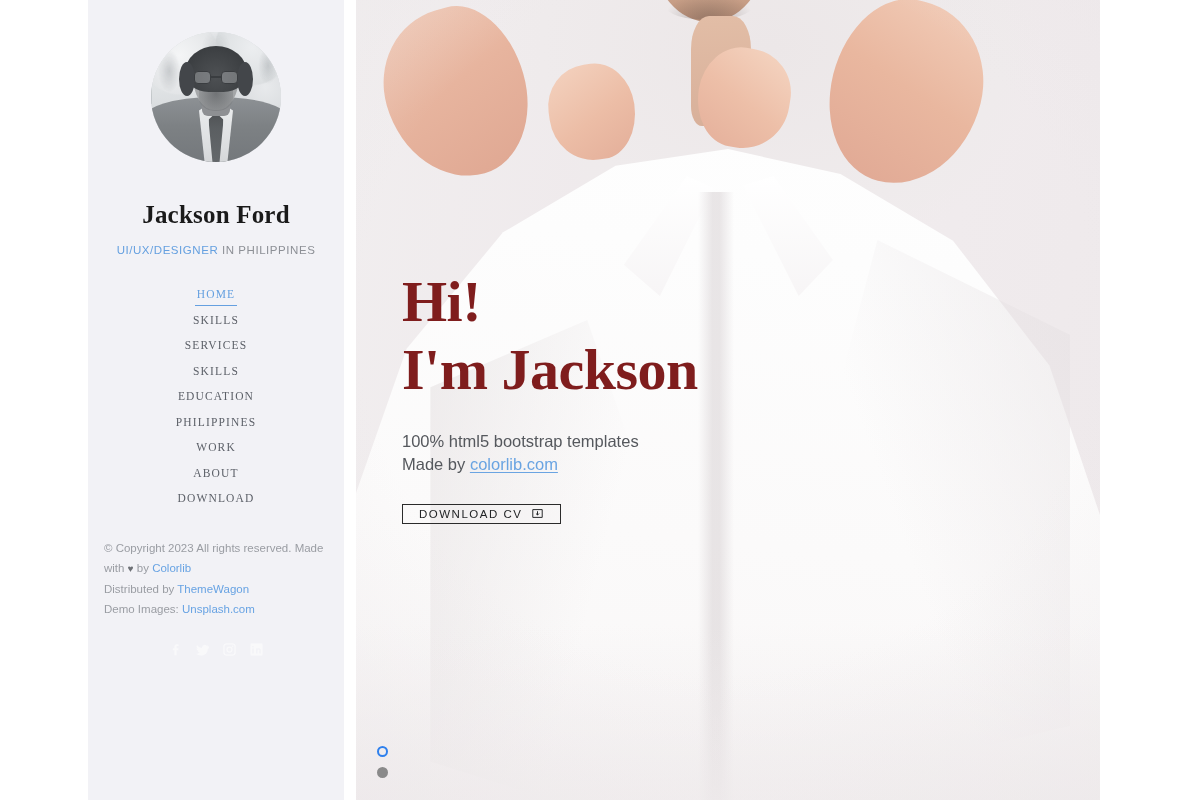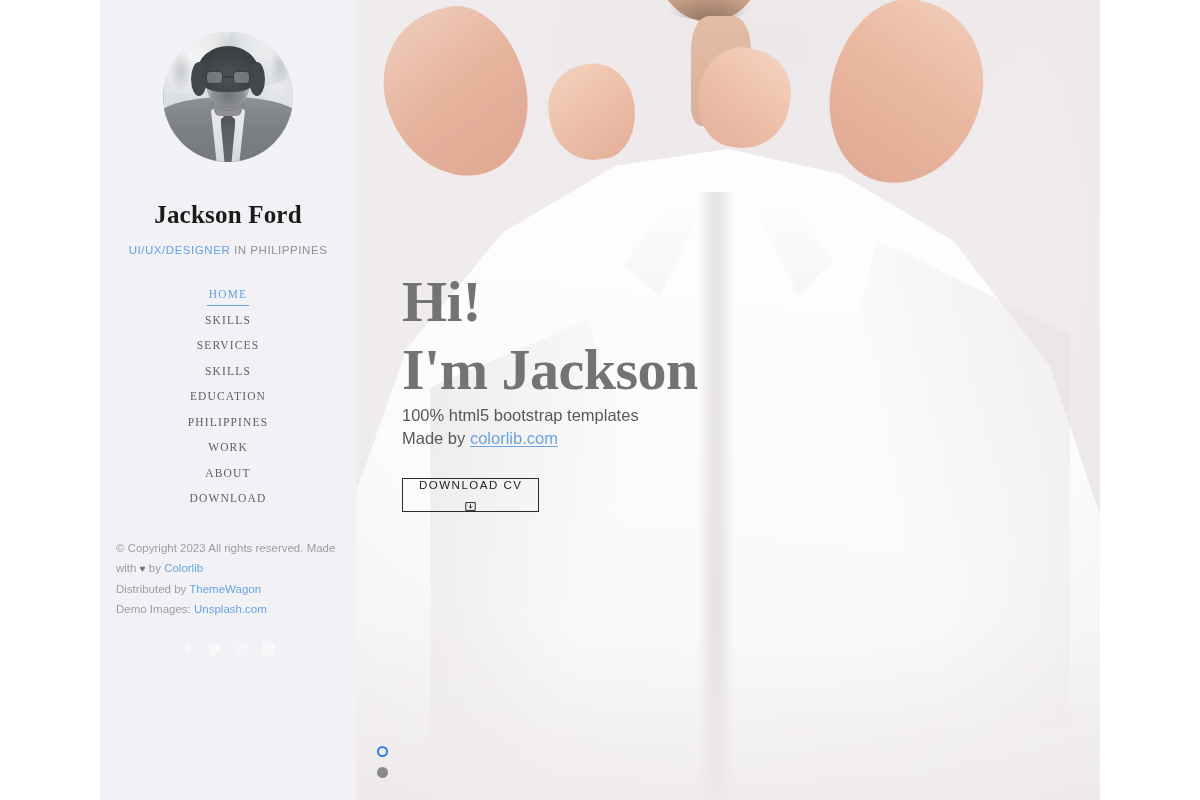--- a/index.html
+++ b/index.html
@@ -15,21 +15,21 @@
 
   .page {
     position:relative;
     width:1200px; height:800px;
     background:#ffffff;
   }
 
   
   .sidebar {
     position:absolute;
-    left:100px; top:0;
+    left:88px; top:0;
     width:256px; height:800px;
     background:#f2f2f6;
     display:flex;
     flex-direction:column;
     align-items:center;
     padding-top:32px;
   }
 
   .avatar {
     width:130px; height:130px;
@@ -349,50 +349,50 @@
     position:absolute;
     left:46px; top:268px;
     width:430px;
     z-index:5;
   }
   .hero-title {
     font-family:"Liberation Serif", serif;
     font-weight:bold;
     font-size:58px;
     line-height:68px;
-    color:#737373;
+    color:#7f1d1d;
     letter-spacing:-0.5px;
   }
   .hero-sub {
+    margin-top:26px;
     font-size:16.5px;
     line-height:23px;
     color:#55585d;
     max-width:280px;
   }
   .hero-sub .link {
     color:#6aa4e2;
     text-decoration:underline;
     text-underline-offset:2px;
     cursor:pointer;
   }
   .cv-btn {
     margin-top:28px;
     display:inline-flex;
     align-items:center;
     gap:9px;
-    height:34px;
+    height:20px;
     padding:0 16px;
     border:1px solid #2b2b2b;
     background:transparent;
     color:#222426;
     font-family:"Liberation Sans", sans-serif;
     font-size:11.5px;
     letter-spacing:1.5px;
     cursor:pointer;
-    flex-direction:column;
   }
   .cv-btn .dl-icon { display:block; }
 
   
   .dots {
     position:absolute;
     left:21px; bottom:22px;
     display:flex;
     flex-direction:column;
     gap:10px;

